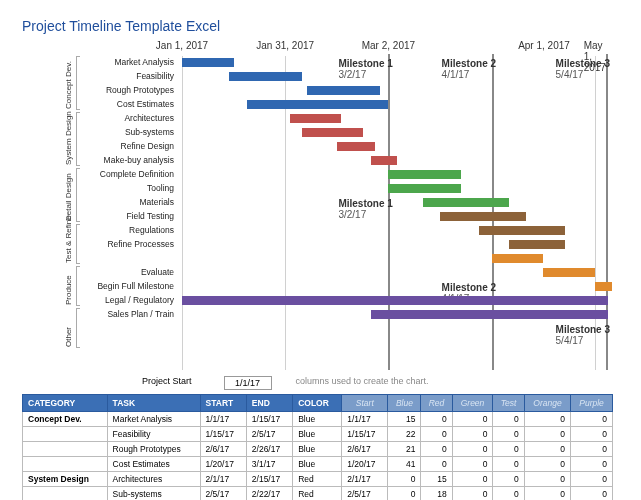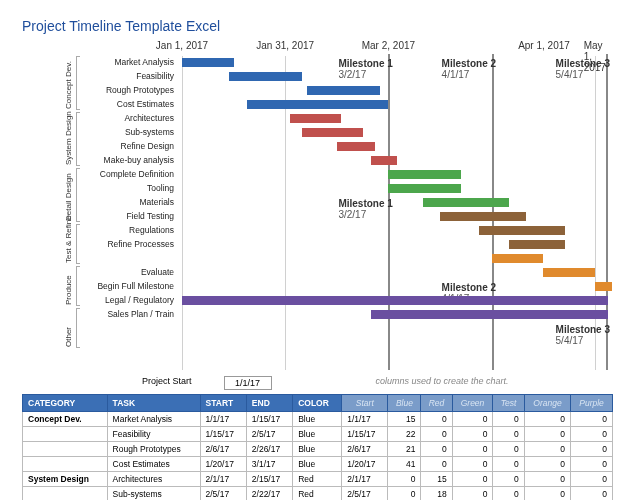--- a/index.html
+++ b/index.html
@@ -24,21 +24,21 @@
   .bar.brown { background: #8c6239; }
   .bar.orange { background: #e08a2d; }
   .bar.purple { background: #6a4fa0; }
   .groups { position: absolute; left: 0; top: 16px; bottom: 0; width: 70px; }
   .grp { position: absolute; left: 10px; font-size: 8px; color: #333; transform: rotate(-90deg); transform-origin: left top; white-space: nowrap; }
   .grp-bracket { position: absolute; left: 54px; width: 4px; border-left: 1px solid #aaa; border-top: 1px solid #aaa; border-bottom: 1px solid #aaa; }
 
   .ps-row { margin-top: 6px; font-size: 9px; display: flex; align-items: flex-start; gap: 24px; }
   .ps-lbl { margin-left: 120px; margin-right: 8px; }
   .ps-val { border: 1px solid #999; padding: 1px 8px; background: #fff; font-size: 9px; display: inline-block; min-width: 48px; text-align: center; }
-  .cols-note { margin-left: 80px; font-style: italic; color: #888; }
+  .cols-note { color: #888; }
 
   .tbl { margin-top: 4px; width: 100%; border-collapse: collapse; font-size: 8.5px; }
   .tbl th { background: #3b6fb5; color: #fff; padding: 3px 5px; text-align: left; font-weight: bold; border: 1px solid #2a5a9e; }
   .tbl th.hidden-col { background: #7a9cc9; color: #d8e4f2; font-style: italic; font-weight: normal; text-align: center; }
   .tbl td { border: 1px solid #bbb; padding: 2px 5px; background: #fff; }
   .tbl td.num { text-align: right; }
   .tbl td.cat { font-weight: bold; }
 </style>
 </head>
 <body>

